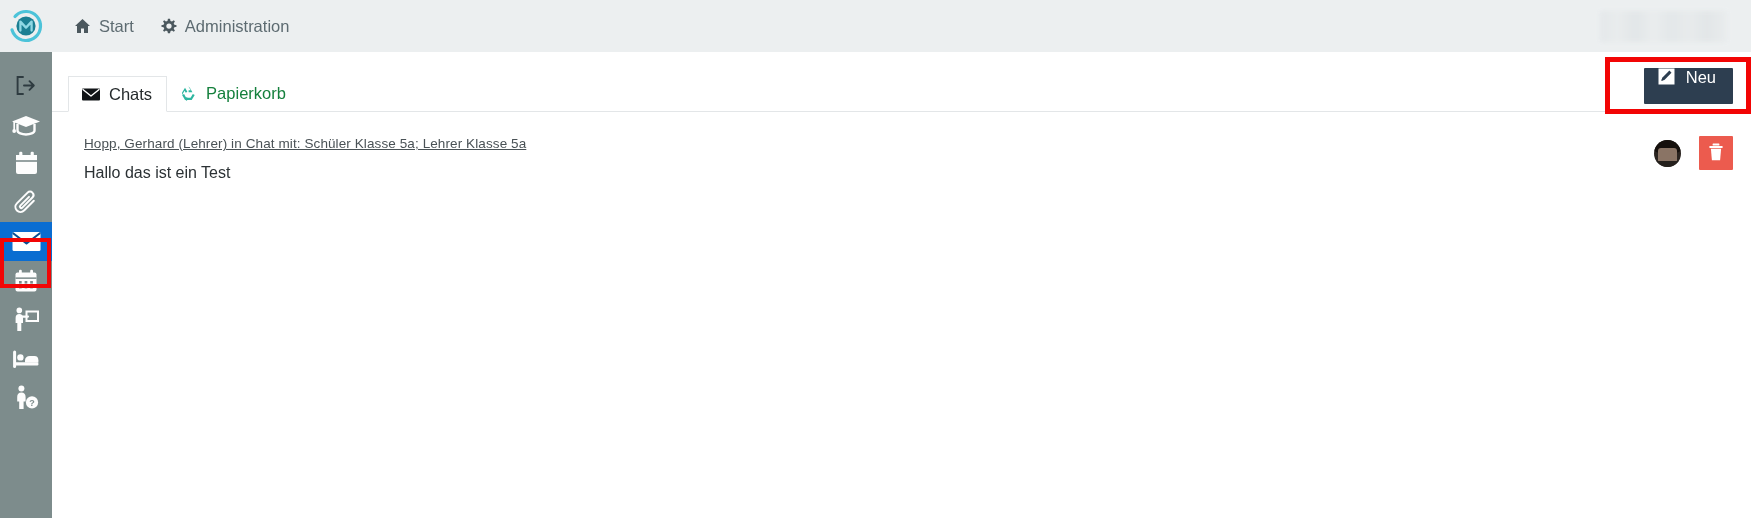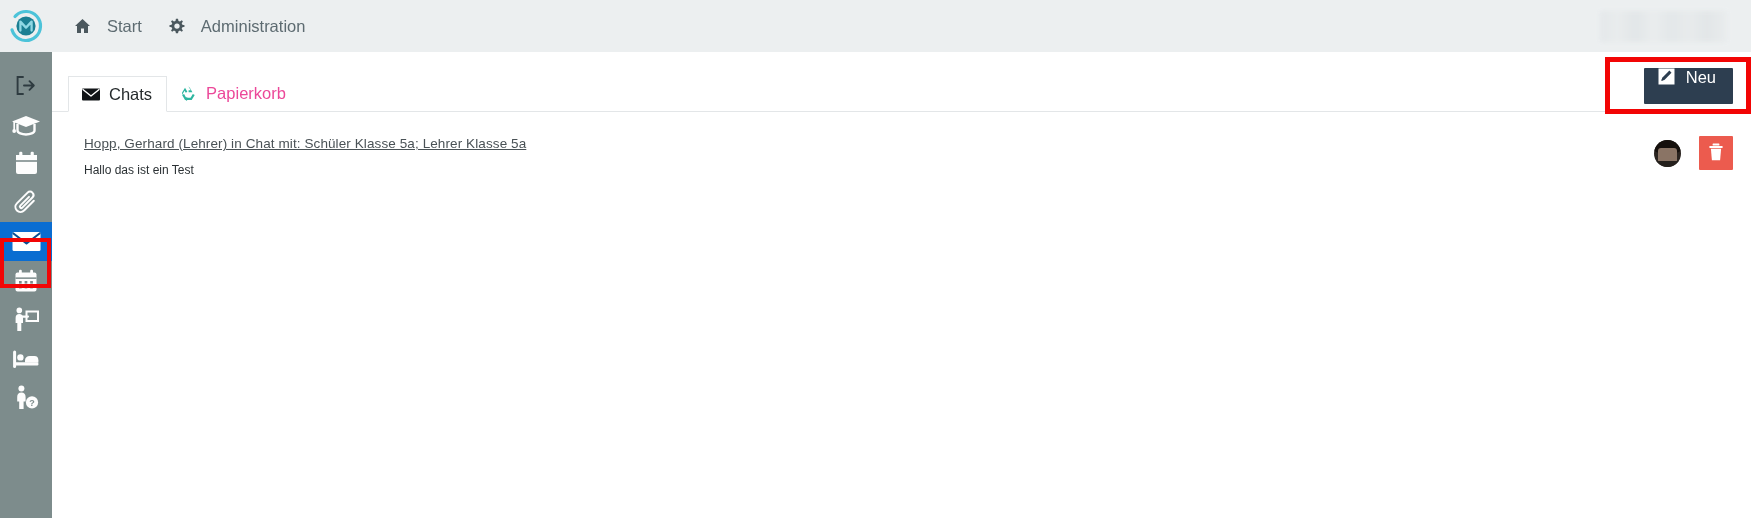--- a/index.html
+++ b/index.html
@@ -30,21 +30,21 @@
   .topnav {
     display: flex;
     align-items: center;
     height: 52px;
     margin-left: 22px;
     gap: 26px;
   }
   .topnav-item {
     display: flex;
     align-items: flex-end;
-    gap: 16px;
+    gap: 8px;
     color: #5f6c72;
     font-size: 16.5px;
     cursor: pointer;
     line-height: 1;
   }
   .topnav-item .ico { display: flex; align-items: center; color: #4b585e; }
   .topnav-label { color: #5d6b71; }
 
   .topbar-redacted {
     position: absolute;
@@ -119,21 +119,21 @@
     position: relative;
     line-height: 1;
   }
   .tab.selected {
     border: 1px solid #e3e6e8;
     border-bottom: 1px solid #ffffff;
     background: #ffffff;
     margin-bottom: -1px;
     color: #252a2c;
   }
-  .tab.unselected { color: #ec4899; justify-content: flex-end; }
+  .tab.unselected { color: #15803d; justify-content: flex-end; }
   .tab .ticon { display: flex; align-items: center; }
 
   
   .neu-btn {
     position: absolute;
     right: 18px;
     top: 8px;
     height: 36px;
     background: #2d3e50;
     color: #ffffff;
@@ -167,21 +167,21 @@
   }
   .msg-meta {
     font-size: 13.5px;
     color: #4a5256;
     letter-spacing: .1px;
     line-height: 1.2;
     text-decoration: underline;
   }
   .msg-body {
     margin-top: 11px;
-    font-size: 12px;
+    font-size: 16px;
     color: #2b3134;
     line-height: 1.2;
   }
   .msg-actions {
     position: absolute;
     top: 24px;
     right: 18px;
     display: flex;
     align-items: center;
     gap: 18px;

